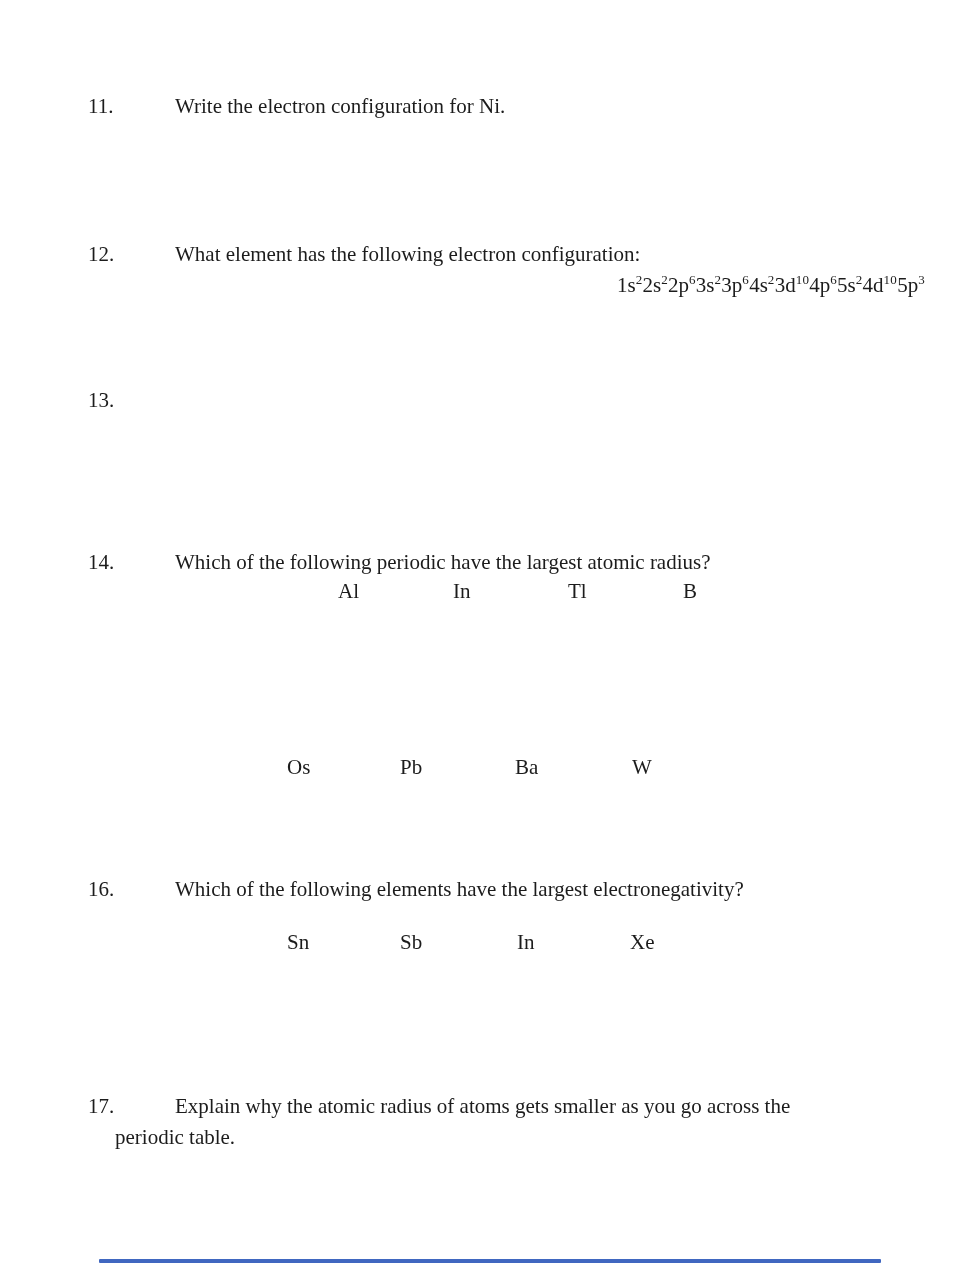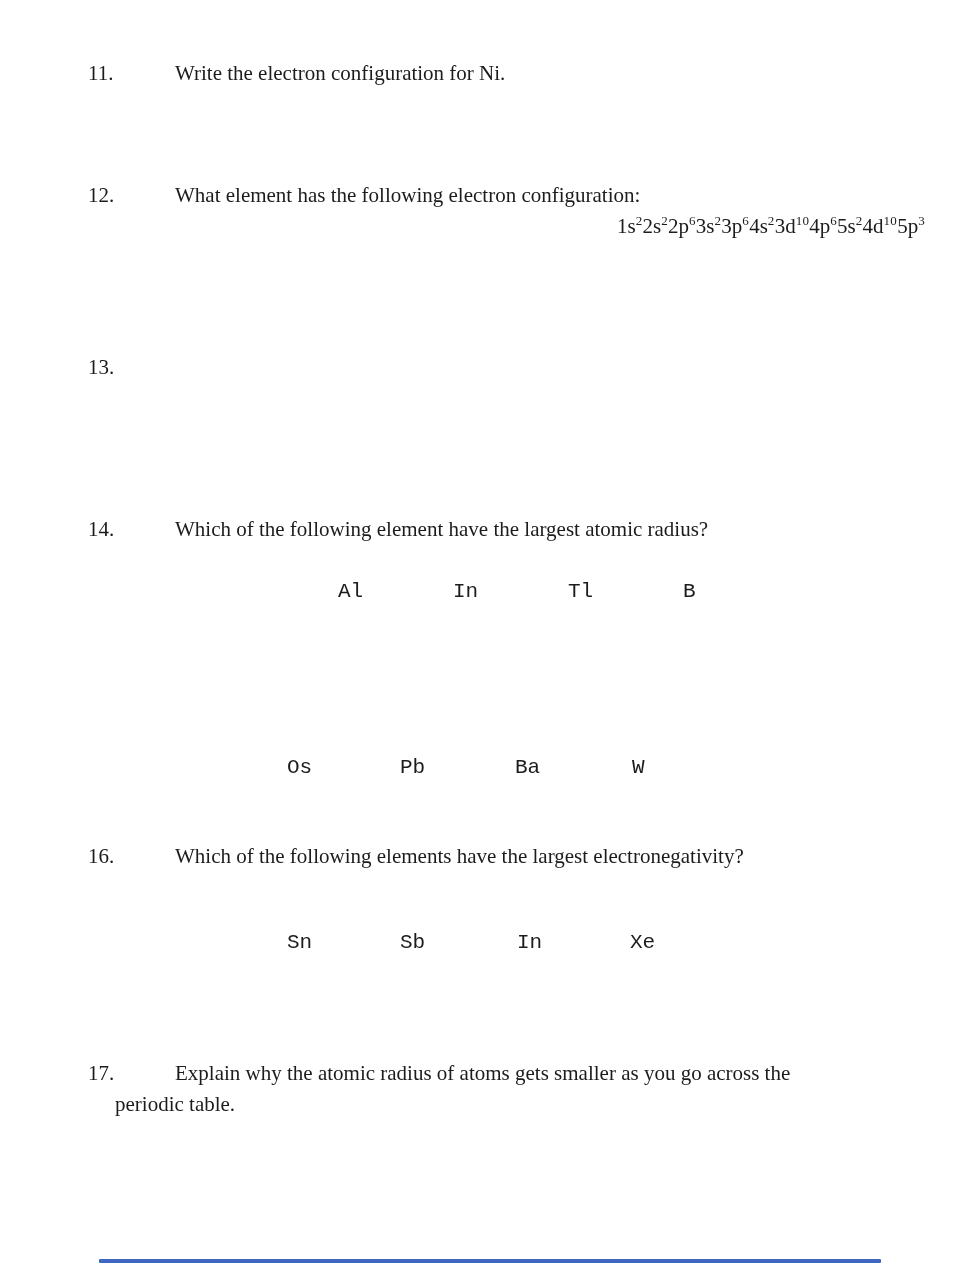--- a/index.html
+++ b/index.html
@@ -7,58 +7,58 @@
     position: relative;
     width: 979px;
     height: 1266px;
     background: #ffffff;
     font-family: "Liberation Serif", "DejaVu Serif", serif;
     font-size: 21px;
     line-height: 31px;
     color: #1c1c1c;
     overflow: hidden;
   }
-  .q { position: absolute; left: 0; width: 979px; }
+  .q { position: absolute; left: 0; width: 979px; margin-top: 33px; }
   .qnum { position: absolute; left: 88px; top: 0; }
   .qbody { margin-left: 115px; width: 810px; }
   .qtext { text-indent: 60px; font-family: Liberation Serif, serif; }
   .qconfig { text-indent: 0; text-align: right; }
   sup { font-size: 0.62em; line-height: 0; vertical-align: super; letter-spacing: 0.3px; }
   .optrow { position: absolute; left: 0; top: 0; width: 979px; height: 31px; }
-  .opt { position: absolute; top: 0; font-family: Liberation Mono, monospace; }
+  .opt { position: absolute; top: 0; }
   .bottom-rule { position: absolute; height: 4px; border-radius: 1px; }
 </style>
 </head>
 <body>
 
 <div class="page" style="color: rgb(28, 28, 28); background: rgb(255, 255, 255);">
 
   <div class="q" style="top:58px">
     <span class="qnum">11.</span>
     <div class="qbody">
       <div class="qtext">Write the electron configuration for Ni.</div>
     </div>
   </div>
 
-  <div class="q" style="top:180px">
+  <div class="q" style="top:206px">
     <span class="qnum">12.</span>
     <div class="qbody">
       <div class="qtext">What element has the following electron configuration:</div>
       <div class="qconfig">1s<sup>2</sup>2s<sup>2</sup>2p<sup>6</sup>3s<sup>2</sup>3p<sup>6</sup>4s<sup>2</sup>3d<sup>10</sup>4p<sup>6</sup>5s<sup>2</sup>4d<sup>10</sup>5p<sup>3</sup></div>
     </div>
   </div>
 
   <div class="q" style="top:352px">
     <span class="qnum">13.</span>
   </div>
 
   <div class="q" style="top:514px">
     <span class="qnum">14.</span>
     <div class="qbody">
-      <div class="qtext">Which of the following element have the largest atomic radius?</div>
+      <div class="qtext">Which of the following periodic have the largest atomic radius?</div>
     </div>
   </div>
   <div class="optrow" style="top:576px">
     <span class="opt" style="left:338px">Al</span>
     <span class="opt" style="left:453px">In</span>
     <span class="opt" style="left:568px">Tl</span>
     <span class="opt" style="left:683px">B</span>
   </div>
 
   <div class="optrow" style="top:752px">

